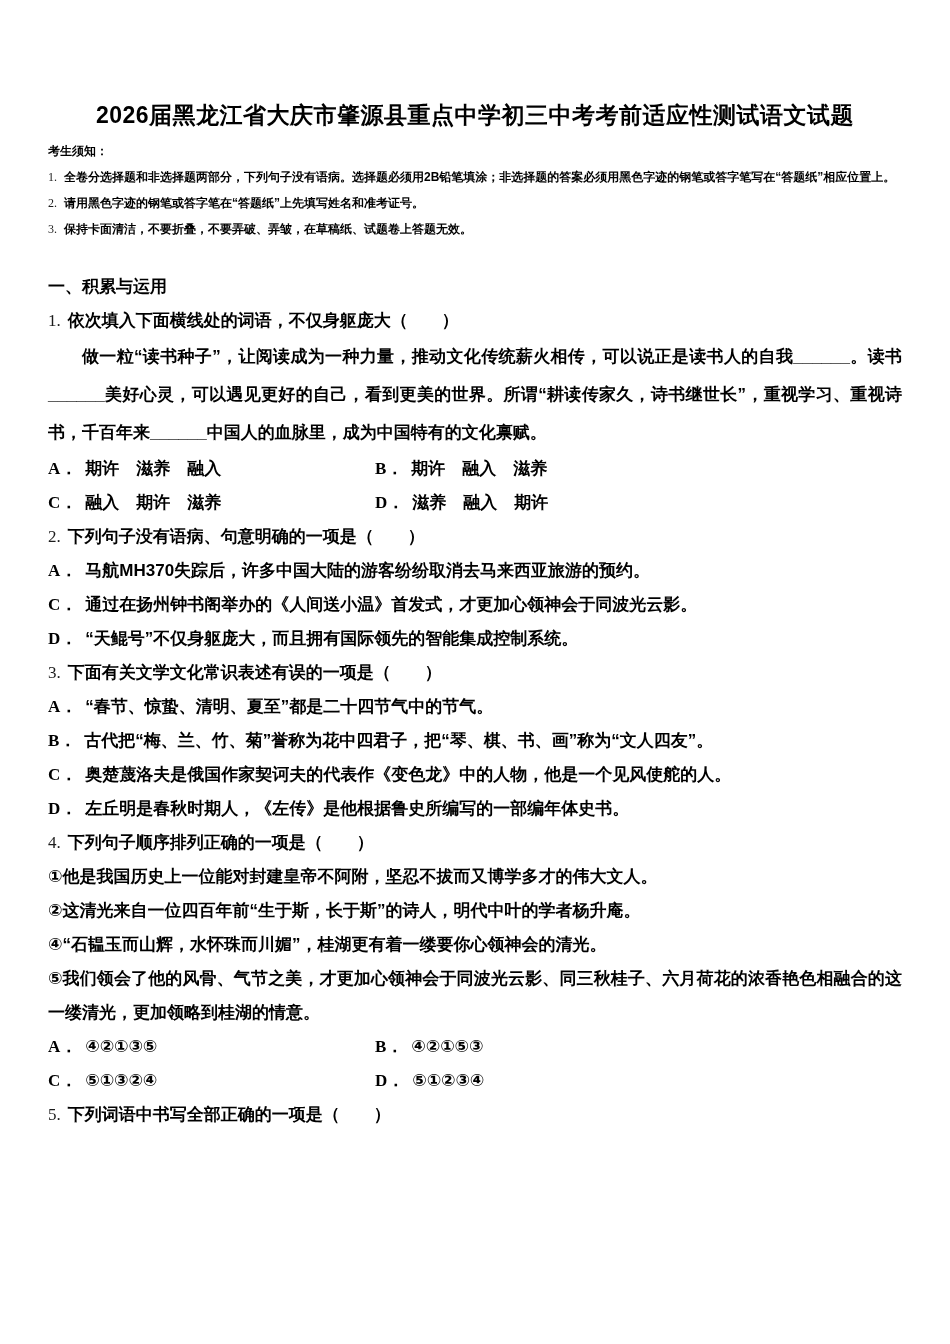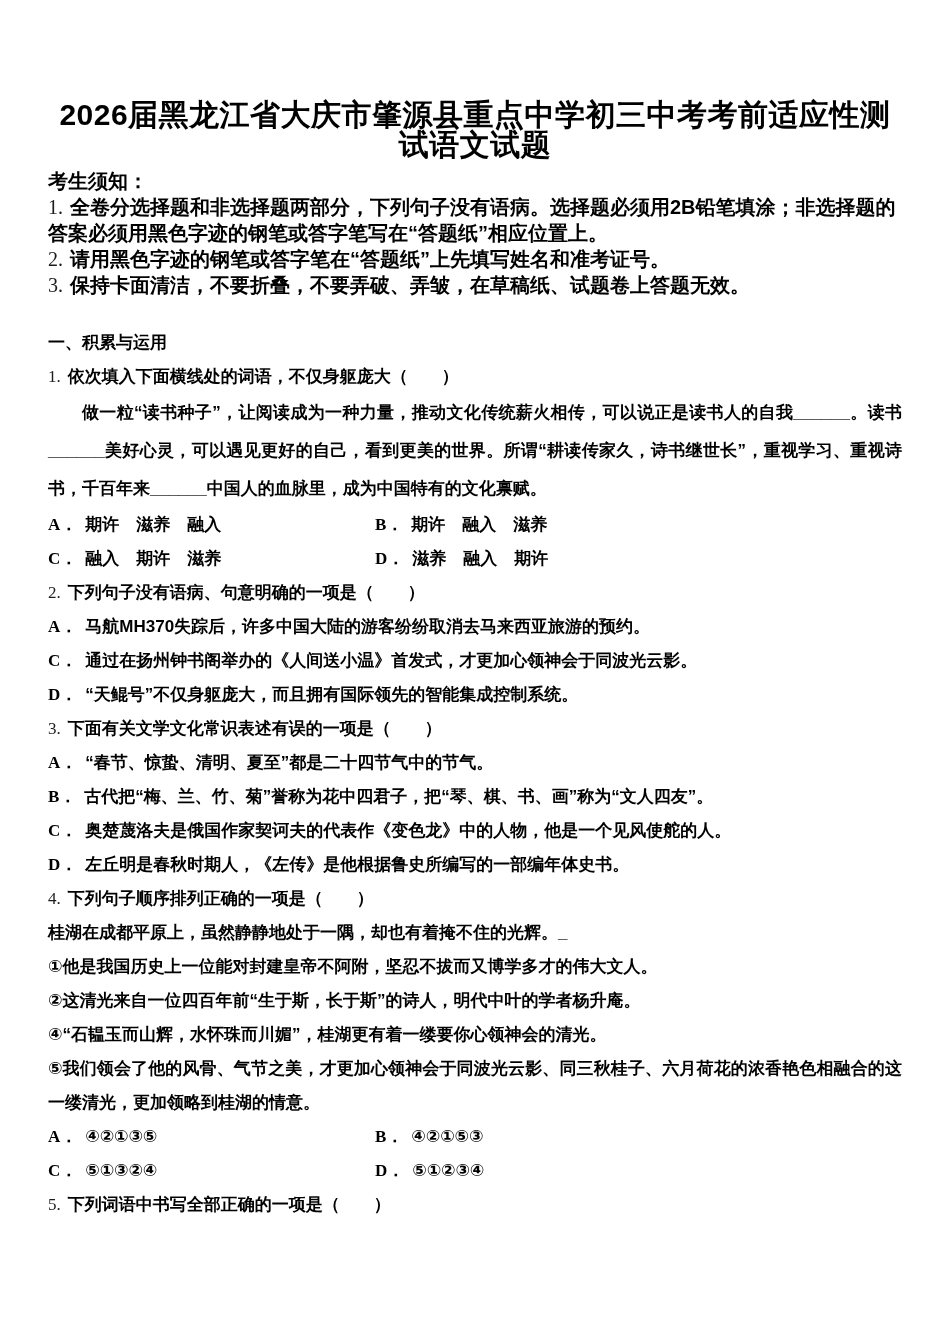--- a/index.html
+++ b/index.html
@@ -13,28 +13,28 @@
     position: relative;
     width: 950px;
     height: 1344px;
     box-sizing: border-box;
     padding: 100px 48px 0 48px;
     overflow: hidden;
     background: #ffffff;
   }
   .title {
     margin: 0 0 8px 0;
-    font-size: 30px;
+    font-size: 23px;
     line-height: 30px;
     font-weight: 800;
     text-align: center;
     letter-spacing: 0.5px;
   }
   .notice {
-    font-size: 20px;
+    font-size: 12px;
     line-height: 26px;
     font-weight: 600;
   }
   .notice p { margin: 0; }
   .serif-num {
     font-family: "Liberation Serif", "DejaVu Serif", serif;
     font-weight: 400;
     color: #1c1c1c;
     padding-right: 7px;
   }
@@ -105,21 +105,20 @@
     <div>
       <p><span class="serif-num">3.</span><span>下面有关文学文化常识表述有误的一项是（　　）</span></p>
       <p><span class="opt-label">A．</span><span>“春节、惊蛰、清明、夏至”都是二十四节气中的节气。</span></p>
       <p><span class="opt-label">B．</span><span>古代把“梅、兰、竹、菊”誉称为花中四君子，把“琴、棋、书、画”称为“文人四友”。</span></p>
       <p><span class="opt-label">C．</span><span>奥楚蔑洛夫是俄国作家契诃夫的代表作《变色龙》中的人物，他是一个见风使舵的人。</span></p>
       <p><span class="opt-label">D．</span><span>左丘明是春秋时期人，《左传》是他根据鲁史所编写的一部编年体史书。</span></p>
     </div>
 
     <div>
       <p><span class="serif-num">4.</span><span>下列句子顺序排列正确的一项是（　　）</span></p>
-      <p class="sentence">桂湖在成都平原上，虽然静静地处于一隅，却也有着掩不住的光辉。_</p>
       <p class="sentence">①他是我国历史上一位能对封建皇帝不阿附，坚忍不拔而又博学多才的伟大文人。</p>
       <p class="sentence">②这清光来自一位四百年前“生于斯，长于斯”的诗人，明代中叶的学者杨升庵。</p>
       <p class="sentence">④“石韫玉而山辉，水怀珠而川媚”，桂湖更有着一缕要你心领神会的清光。</p>
       <p class="sentence">⑤我们领会了他的风骨、气节之美，才更加心领神会于同波光云影、同三秋桂子、六月荷花的浓香艳色相融合的这一缕清光，更加领略到桂湖的情意。</p>
       <div class="opt-grid">
         <p><span class="opt-label">A．</span><span>④②①③⑤</span></p>
         <p><span class="opt-label">B．</span><span>④②①⑤③</span></p>
         <p><span class="opt-label">C．</span><span>⑤①③②④</span></p>
         <p><span class="opt-label">D．</span><span>⑤①②③④</span></p>
       </div>

